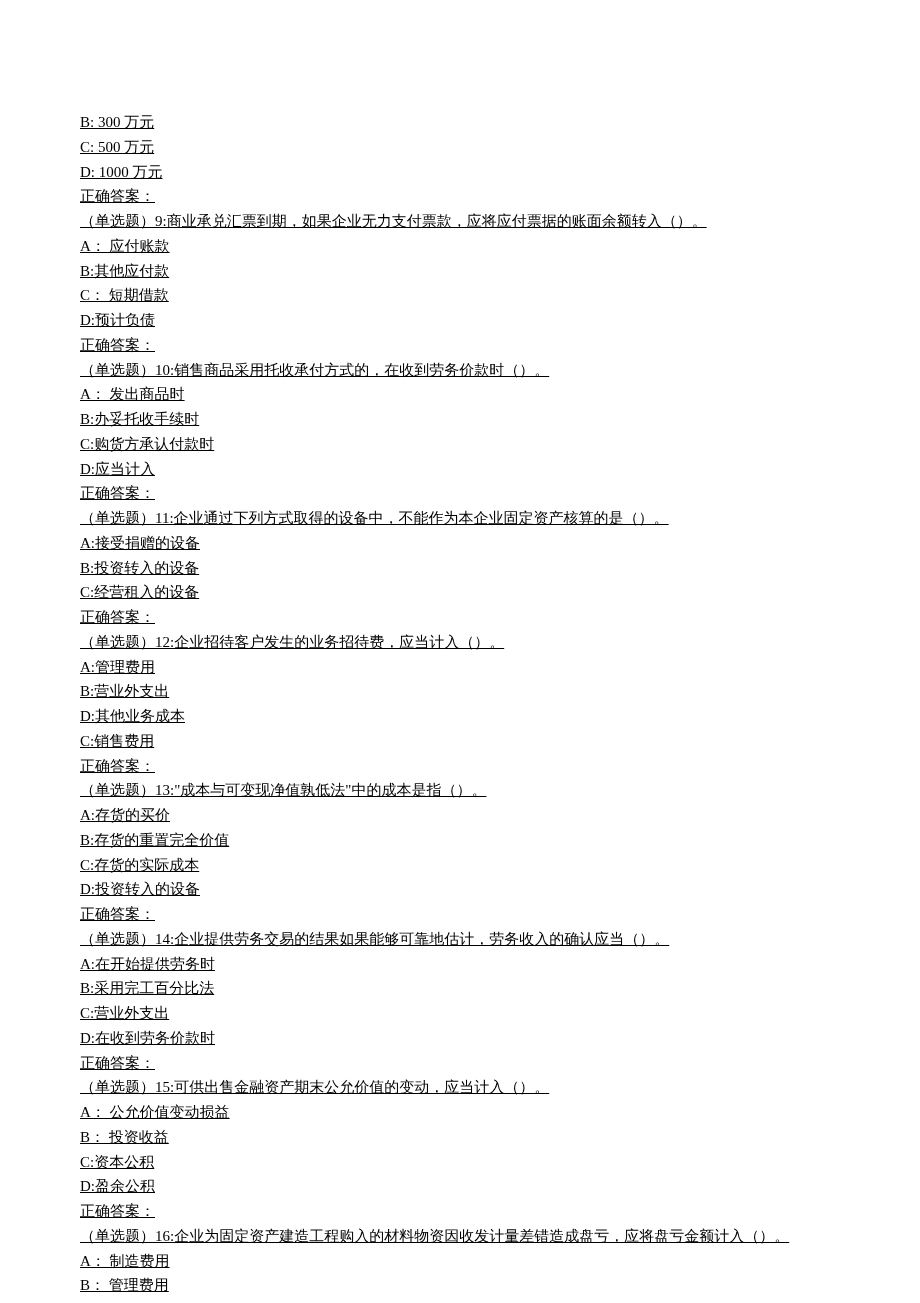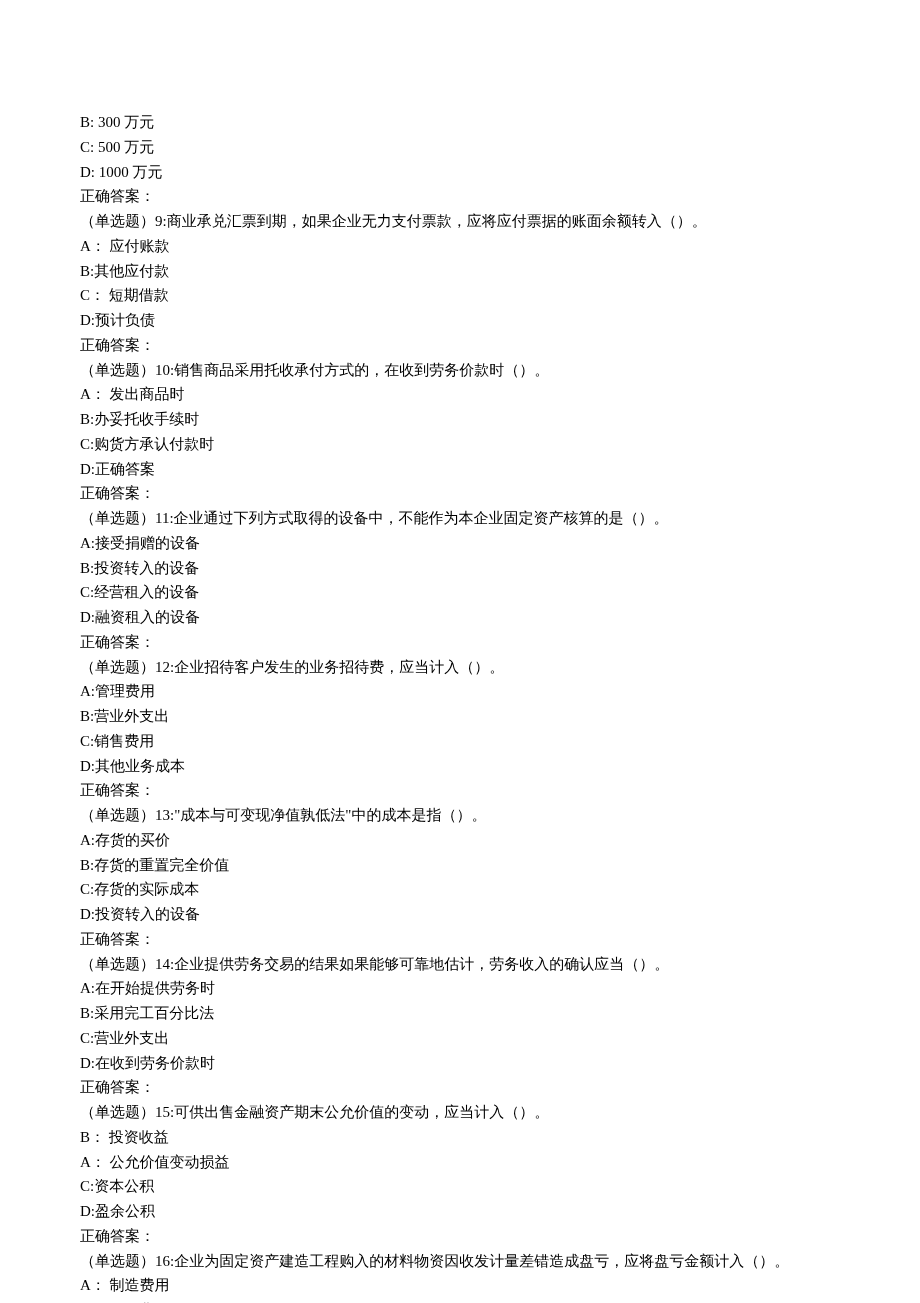--- a/index.html
+++ b/index.html
@@ -11,68 +11,68 @@
       background: #ffffff;
       font-family: "SimSun", "宋体", serif;
       font-size: 15px;
       color: #000000;
       line-height: 1.65;
       padding: 110px 80px 50px 80px;
       width: 920px;
     }
     .line {
       display: block;
+      text-decoration: underline;
     }
   </style>
 </head>
 <body>
 
 <div id="document-content">
     <span class="line">B: 300 万元</span>
     <span class="line">C: 500 万元</span>
     <span class="line">D: 1000 万元</span>
     <span class="line">正确答案：</span>
     <span class="line">（单选题）9:商业承兑汇票到期，如果企业无力支付票款，应将应付票据的账面余额转入（）。</span>
     <span class="line">A： 应付账款</span>
     <span class="line">B:其他应付款</span>
     <span class="line">C： 短期借款</span>
     <span class="line">D:预计负债</span>
     <span class="line">正确答案：</span>
     <span class="line">（单选题）10:销售商品采用托收承付方式的，在收到劳务价款时（）。</span>
     <span class="line">A： 发出商品时</span>
     <span class="line">B:办妥托收手续时</span>
     <span class="line">C:购货方承认付款时</span>
-    <span class="line">D:正确答案</span>
+    <span class="line">D:应当计入</span>
     <span class="line">正确答案：</span>
     <span class="line">（单选题）11:企业通过下列方式取得的设备中，不能作为本企业固定资产核算的是（）。</span>
     <span class="line">A:接受捐赠的设备</span>
     <span class="line">B:投资转入的设备</span>
     <span class="line">C:经营租入的设备</span>
-    <span class="line">D:融资租入的设备</span>
     <span class="line">正确答案：</span>
     <span class="line">（单选题）12:企业招待客户发生的业务招待费，应当计入（）。</span>
     <span class="line">A:管理费用</span>
     <span class="line">B:营业外支出</span>
+    <span class="line">D:其他业务成本</span>
     <span class="line">C:销售费用</span>
-    <span class="line">D:其他业务成本</span>
     <span class="line">正确答案：</span>
     <span class="line">（单选题）13:"成本与可变现净值孰低法"中的成本是指（）。</span>
     <span class="line">A:存货的买价</span>
     <span class="line">B:存货的重置完全价值</span>
     <span class="line">C:存货的实际成本</span>
     <span class="line">D:投资转入的设备</span>
     <span class="line">正确答案：</span>
     <span class="line">（单选题）14:企业提供劳务交易的结果如果能够可靠地估计，劳务收入的确认应当（）。</span>
     <span class="line">A:在开始提供劳务时</span>
     <span class="line">B:采用完工百分比法</span>
     <span class="line">C:营业外支出</span>
     <span class="line">D:在收到劳务价款时</span>
     <span class="line">正确答案：</span>
     <span class="line">（单选题）15:可供出售金融资产期末公允价值的变动，应当计入（）。</span>
+    <span class="line">A： 公允价值变动损益</span>
     <span class="line">B： 投资收益</span>
-    <span class="line">A： 公允价值变动损益</span>
     <span class="line">C:资本公积</span>
     <span class="line">D:盈余公积</span>
     <span class="line">正确答案：</span>
     <span class="line">（单选题）16:企业为固定资产建造工程购入的材料物资因收发计量差错造成盘亏，应将盘亏金额计入（）。</span>
     <span class="line">A： 制造费用</span>
     <span class="line">B： 管理费用</span>
   </div>
 
 </body></html>

